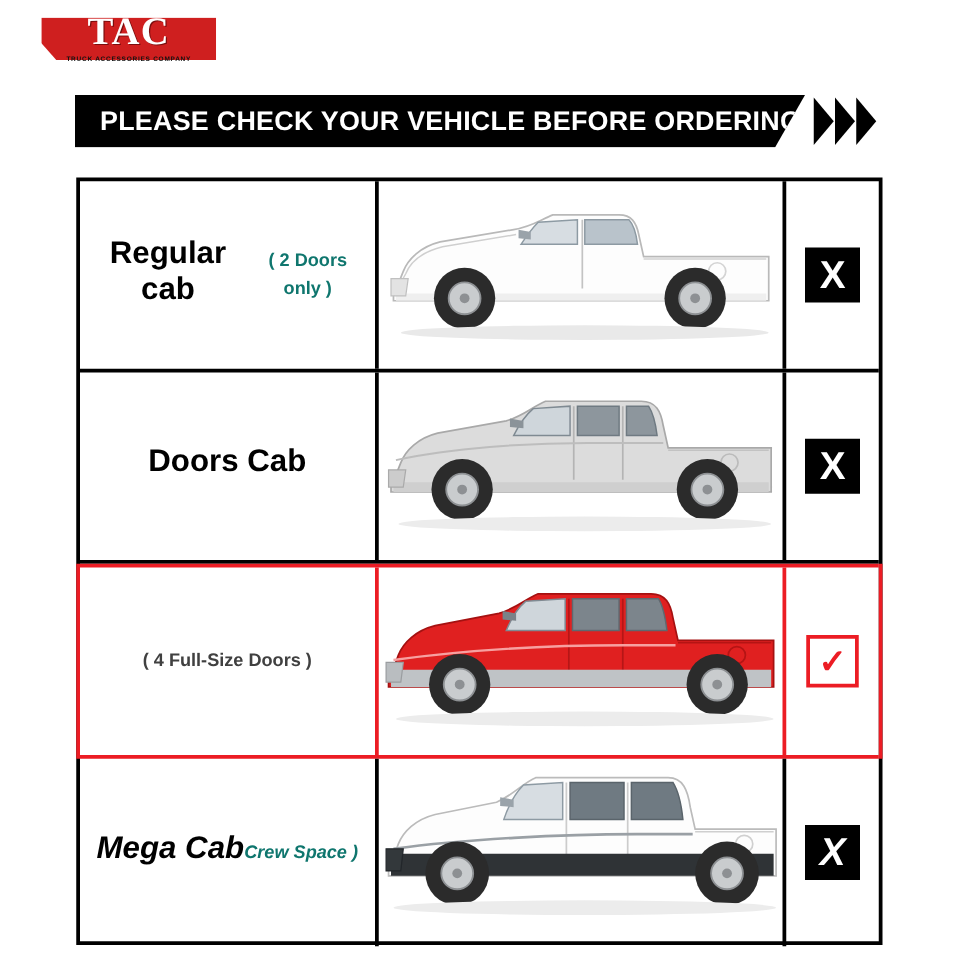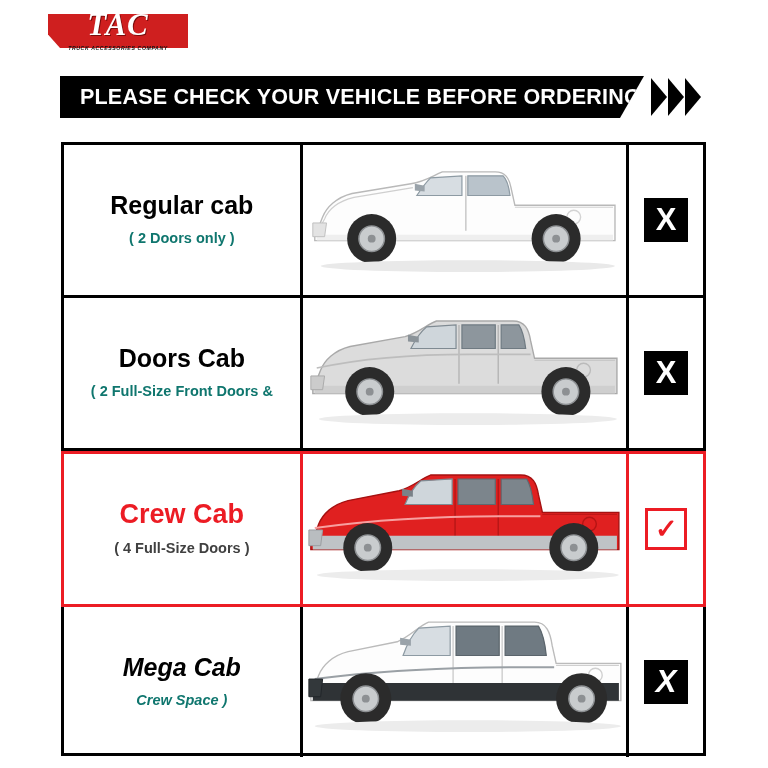--- a/index.html
+++ b/index.html
@@ -11,25 +11,24 @@
     width: 768px;
     height: 768px;
     font-family: "Liberation Sans", sans-serif;
     position: relative;
     overflow: hidden;
   }
 
   
   .logo-wrap {
     position: absolute;
-    left: 48px;
+    left: 33px;
     top: 8px;
     width: 140px;
     height: 52px;
-    font-style: italic;
   }
   .logo-box {
     position: relative;
     width: 140px;
     height: 46px;
   }
   .logo-red-bar {
     position: absolute;
     left: 0;
     top: 6px;
@@ -142,23 +141,24 @@
     bottom: -3px;
     width: 3px;
     background: #ec1c24;
   }
 
   .cell-label {
     width: 243px;
     box-sizing: border-box;
     border-right: 3px solid #000000;
     display: flex;
-    flex-direction: column;
-    align-items: center;
-    justify-content: center;
+    flex-direction: row;
+    align-items: center;
+    justify-content: center;
+    text-align: center;
     padding: 4px 6px;
   }
   .row.highlight .cell-label { border-right-color: #ec1c24; }
   .row.highlight .cell-img { border-right-color: #ec1c24; }
 
   .cell-title {
     font-size: 25px;
     font-weight: bold;
     color: #000000;
     line-height: 1.15;
@@ -280,21 +280,20 @@
       </svg>
     </div>
     <div class="cell-mark">
       <div class="mark-x">X</div>
     </div>
   </div>
 
   <div class="row">
     <div class="cell-label">
       <div class="cell-title">Doors Cab</div>
-      <div class="cell-sub">( 2 Full-Size Front Doors &amp;</div>
     </div>
     <div class="cell-img">
       <svg class="truck-svg" width="330" height="150" viewBox="0 0 330 150">
         <path d="M10,92 L18,72 C22,62 32,52 48,48 L104,38 C118,34 126,26 136,22 L214,22 C226,22 230,30 232,42 L236,60 L320,60 L320,96 L10,96 Z" fill="#dcdcdc" stroke="#a9a9a9" stroke-width="1.4"></path>
         <path d="M126,28 C120,33 114,42 110,50 L156,50 L156,26 Z" fill="#cfd6db" stroke="#7f8a92" stroke-width="1.2"></path>
         <path d="M162,26 L196,26 L196,50 L162,50 Z" fill="#8d969d" stroke="#6f7a82" stroke-width="1.2"></path>
         <path d="M202,26 L220,26 C224,32 226,42 227,50 L202,50 Z" fill="#8d969d" stroke="#6f7a82" stroke-width="1.2"></path>
         <path d="M118,38 l-11,-2 l0,7 l11,1 z" fill="#8b9399"></path>
         <line x1="159" y1="26" x2="159" y2="86" stroke="#b4b4b4" stroke-width="1.4"></line>
         <line x1="199" y1="26" x2="199" y2="86" stroke="#b4b4b4" stroke-width="1.4"></line>
@@ -312,21 +311,20 @@
         <ellipse cx="168" cy="122" rx="152" ry="6" fill="#ececec"></ellipse>
       </svg>
     </div>
     <div class="cell-mark">
       <div class="mark-x">X</div>
     </div>
   </div>
 
   <div class="row highlight">
     <div class="cell-label">
-      <div class="cell-title">Crew Cab</div>
       <div class="cell-sub">( 4 Full-Size Doors )</div>
     </div>
     <div class="cell-img">
       <svg class="truck-svg" width="330" height="150" viewBox="0 0 330 150">
         <path d="M8,92 L16,70 C20,60 30,50 46,46 L98,36 C112,32 120,24 130,20 L222,20 C234,20 238,28 240,40 L244,58 L322,58 L322,96 L8,96 Z" fill="#e02020" stroke="#a51111" stroke-width="1.4"></path>
         <path d="M120,26 C114,31 108,40 104,50 L152,50 L152,24 Z" fill="#cfd6db" stroke="#7f8a92" stroke-width="1.2"></path>
         <path d="M158,24 L196,24 L196,50 L158,50 Z" fill="#7c858c" stroke="#5f686f" stroke-width="1.2"></path>
         <path d="M202,24 L228,24 C232,30 234,42 235,50 L202,50 Z" fill="#7c858c" stroke="#5f686f" stroke-width="1.2"></path>
         <path d="M112,36 l-11,-2 l0,7 l11,1 z" fill="#7a8288"></path>
         <line x1="155" y1="24" x2="155" y2="84" stroke="#b61616" stroke-width="1.4"></line>

